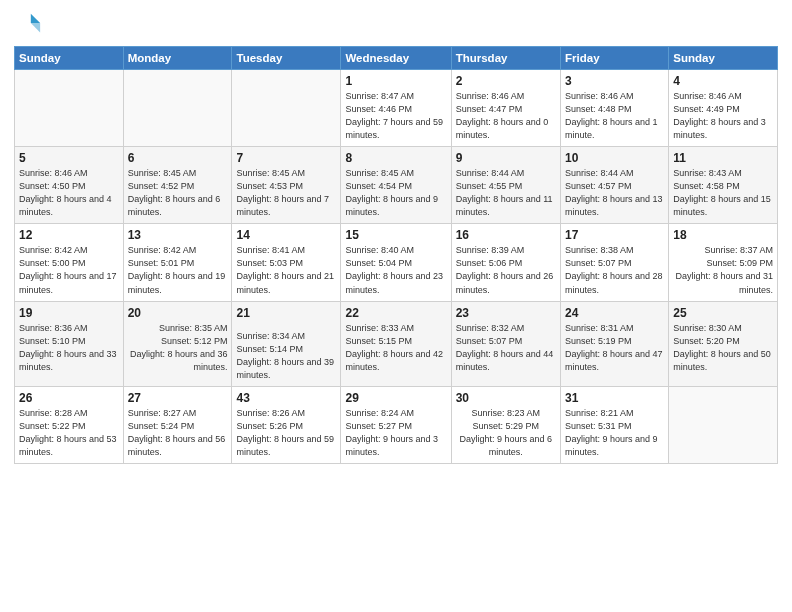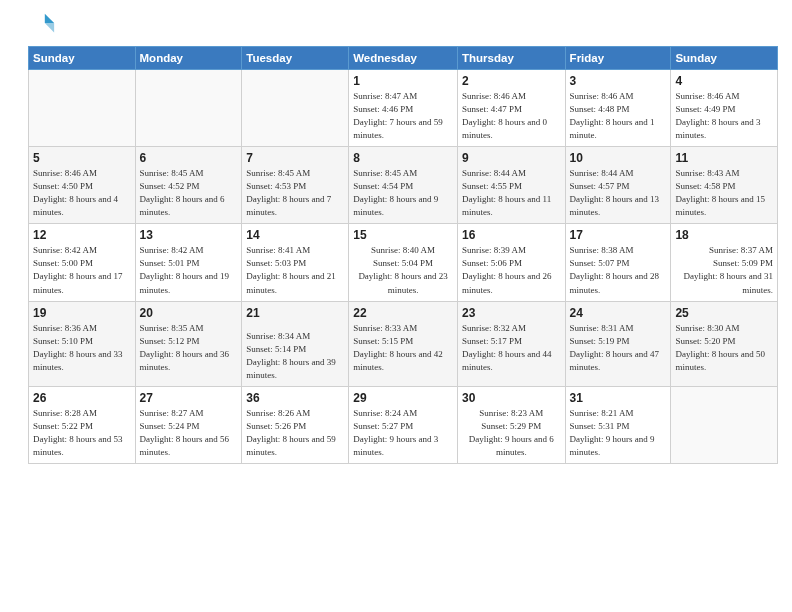--- a/index.html
+++ b/index.html
@@ -7,21 +7,21 @@
       font-family: Arial, sans-serif;
       background: #fff;
       width: 792px;
       min-height: 612px;
       overflow: hidden;
     }
     .page {
       width: 792px;
       min-height: 612px;
       background: #fff;
-      padding: 10px 14px 10px 28px;
+      padding: 10px 14px 10px 14px;
     }
     .header {
       display: flex;
       justify-content: space-between;
       align-items: flex-start;
       margin-bottom: 8px;
     }
     .logo {
       display: flex;
       align-items: center;
@@ -94,21 +94,20 @@
       font-size: 12px;
       font-weight: bold;
       color: #222;
       display: block;
       margin-bottom: 2px;
     }
     .day-info {
       font-size: 9px;
       color: #333;
       line-height: 1.45;
-      font-family: Liberation Serif, serif;
     }
     .empty-cell {
       background: #f9f9f9 !important;
     }
   </style>
 </head>
 <body>
 
 <div class="page">
   <div class="header">
@@ -228,21 +227,21 @@
 Daylight: 8 hours and 19 minutes.</div>
           </td>
           <td>
             <span class="day-num">14</span>
             <div class="day-info" style="white-space: pre-line;">Sunrise: 8:41 AM
 Sunset: 5:03 PM
 Daylight: 8 hours and 21 minutes.</div>
           </td>
           <td>
             <span class="day-num">15</span>
-            <div class="day-info" style="white-space: pre-line; text-align: center;">Sunrise: 8:40 AM
+            <div class="day-info" style="white-space: pre-line;">Sunrise: 8:40 AM
 Sunset: 5:04 PM
 Daylight: 8 hours and 23 minutes.</div>
           </td>
           <td>
             <span class="day-num">16</span>
             <div class="day-info" style="white-space: pre-line;">Sunrise: 8:39 AM
 Sunset: 5:06 PM
 Daylight: 8 hours and 26 minutes.</div>
           </td>
           <td>
@@ -260,40 +259,40 @@
         </tr>
         <tr>
           <td>
             <span class="day-num">19</span>
             <div class="day-info" style="white-space: pre-line;">Sunrise: 8:36 AM
 Sunset: 5:10 PM
 Daylight: 8 hours and 33 minutes.</div>
           </td>
           <td>
             <span class="day-num">20</span>
-            <div class="day-info" style="white-space: pre-line;">Sunrise: 8:35 AM
+            <div class="day-info" style="white-space: pre-line; text-align: right;">Sunrise: 8:35 AM
 Sunset: 5:12 PM
 Daylight: 8 hours and 36 minutes.</div>
           </td>
           <td>
             <span class="day-num">21</span>
             <div class="day-info" style="white-space: pre-line; margin-top: 10px;">Sunrise: 8:34 AM
 Sunset: 5:14 PM
 Daylight: 8 hours and 39 minutes.</div>
           </td>
           <td>
             <span class="day-num">22</span>
             <div class="day-info" style="white-space: pre-line;">Sunrise: 8:33 AM
 Sunset: 5:15 PM
 Daylight: 8 hours and 42 minutes.</div>
           </td>
           <td>
             <span class="day-num">23</span>
             <div class="day-info" style="white-space: pre-line;">Sunrise: 8:32 AM
-Sunset: 5:17 PM
+Sunset: 5:07 PM
 Daylight: 8 hours and 44 minutes.</div>
           </td>
           <td>
             <span class="day-num">24</span>
             <div class="day-info" style="white-space: pre-line;">Sunrise: 8:31 AM
 Sunset: 5:19 PM
 Daylight: 8 hours and 47 minutes.</div>
           </td>
           <td>
             <span class="day-num">25</span>
@@ -309,21 +308,21 @@
 Sunset: 5:22 PM
 Daylight: 8 hours and 53 minutes.</div>
           </td>
           <td>
             <span class="day-num">27</span>
             <div class="day-info" style="white-space: pre-line;">Sunrise: 8:27 AM
 Sunset: 5:24 PM
 Daylight: 8 hours and 56 minutes.</div>
           </td>
           <td>
-            <span class="day-num">36</span>
+            <span class="day-num">43</span>
             <div class="day-info" style="white-space: pre-line;">Sunrise: 8:26 AM
 Sunset: 5:26 PM
 Daylight: 8 hours and 59 minutes.</div>
           </td>
           <td>
             <span class="day-num">29</span>
             <div class="day-info" style="white-space: pre-line;">Sunrise: 8:24 AM
 Sunset: 5:27 PM
 Daylight: 9 hours and 3 minutes.</div>
           </td>

